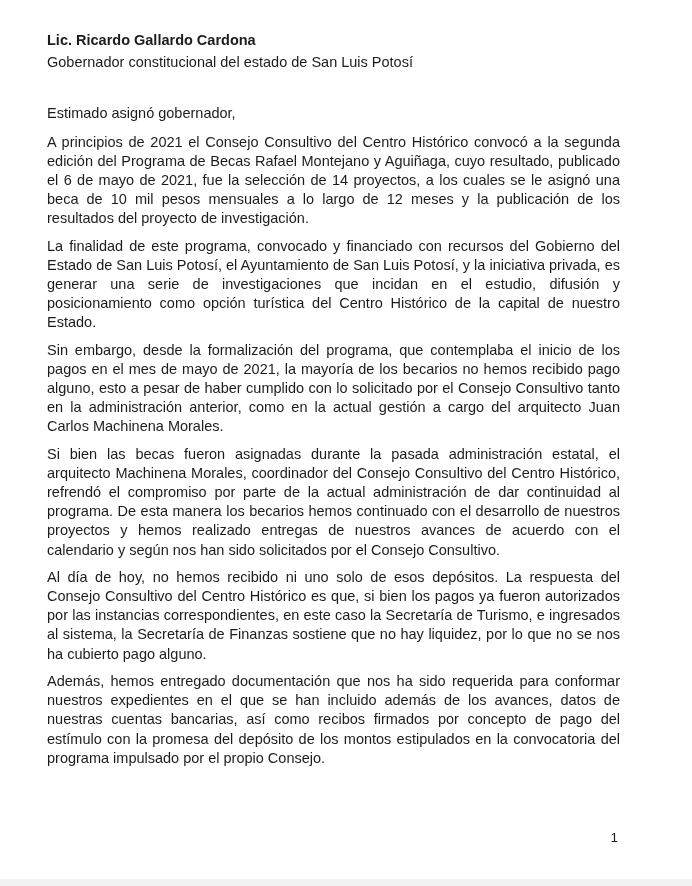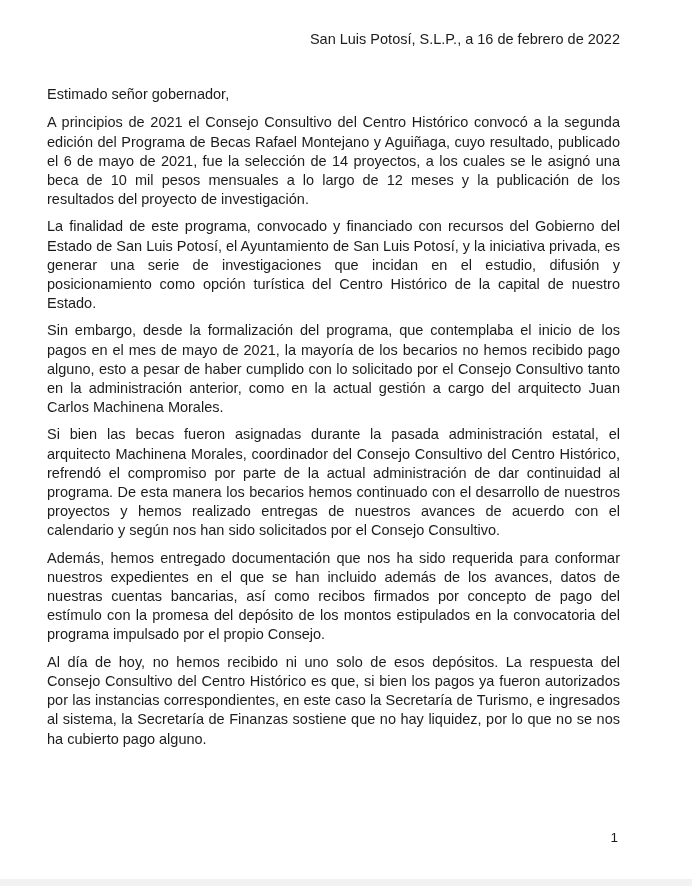--- a/index.html
+++ b/index.html
@@ -60,34 +60,37 @@
     width: 692px;
     height: 7px;
     background: #f2f2f2;
   }
 </style>
 </head>
 <body>
 
 <div class="sheet">
 
-  <div class="date-line">San Luis Potosí, S.L.P., a 16 de febrero de 2022</div>
 
+  <div class="recipient-block">
+    <div class="recipient-name">Lic. Ricardo Gallardo Cardona</div>
+    <div class="recipient-title">Gobernador constitucional del estado de San Luis Potosí</div>
+  </div>
 
-  <div class="salutation">Estimado señor gobernador,</div>
+  <div class="salutation">Estimado asignó gobernador,</div>
 
   <p class="para">A principios de 2021 el Consejo Consultivo del Centro Histórico convocó a la segunda edición del Programa de Becas Rafael Montejano y Aguiñaga, cuyo resultado, publicado el 6 de mayo de 2021, fue la selección de 14 proyectos, a los cuales se le asignó una beca de 10 mil pesos mensuales a lo largo de 12 meses y la publicación de los resultados del proyecto de investigación.</p>
 
   <p class="para">La finalidad de este programa, convocado y financiado con recursos del Gobierno del Estado de San Luis Potosí, el Ayuntamiento de San Luis Potosí, y la iniciativa privada, es generar una serie de investigaciones que incidan en el estudio, difusión y posicionamiento como opción turística del Centro Histórico de la capital de nuestro Estado.</p>
 
   <p class="para">Sin embargo, desde la formalización del programa, que contemplaba el inicio de los pagos en el mes de mayo de 2021, la mayoría de los becarios no hemos recibido pago alguno, esto a pesar de haber cumplido con lo solicitado por el Consejo Consultivo tanto en la administración anterior, como en la actual gestión a cargo del arquitecto Juan Carlos Machinena Morales.</p>
 
   <p class="para">Si bien las becas fueron asignadas durante la pasada administración estatal, el arquitecto Machinena Morales, coordinador del Consejo Consultivo del Centro Histórico, refrendó el compromiso por parte de la actual administración de dar continuidad al programa. De esta manera los becarios hemos continuado con el desarrollo de nuestros proyectos y hemos realizado entregas de nuestros avances de acuerdo con el calendario y según nos han sido solicitados por el Consejo Consultivo.</p>
 
+  <p class="para">Al día de hoy, no hemos recibido ni uno solo de esos depósitos. La respuesta del Consejo Consultivo del Centro Histórico es que, si bien los pagos ya fueron autorizados por las instancias correspondientes, en este caso la Secretaría de Turismo, e ingresados al sistema, la Secretaría de Finanzas sostiene que no hay liquidez, por lo que no se nos ha cubierto pago alguno.</p>
+
   <p class="para">Además, hemos entregado documentación que nos ha sido requerida para conformar nuestros expedientes en el que se han incluido además de los avances, datos de nuestras cuentas bancarias, así como recibos firmados por concepto de pago del estímulo con la promesa del depósito de los montos estipulados en la convocatoria del programa impulsado por el propio Consejo.</p>
-
-  <p class="para">Al día de hoy, no hemos recibido ni uno solo de esos depósitos. La respuesta del Consejo Consultivo del Centro Histórico es que, si bien los pagos ya fueron autorizados por las instancias correspondientes, en este caso la Secretaría de Turismo, e ingresados al sistema, la Secretaría de Finanzas sostiene que no hay liquidez, por lo que no se nos ha cubierto pago alguno.</p>
 
   <div class="page-number">1</div>
 
   <div class="bottom-strip"></div>
 
 </div>
 
 </body></html>

